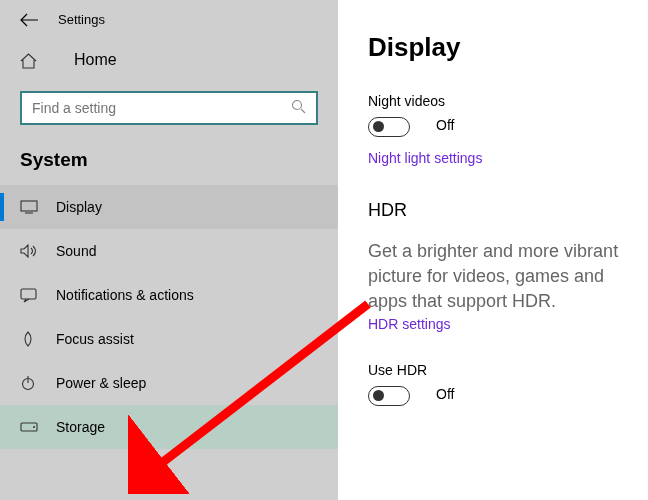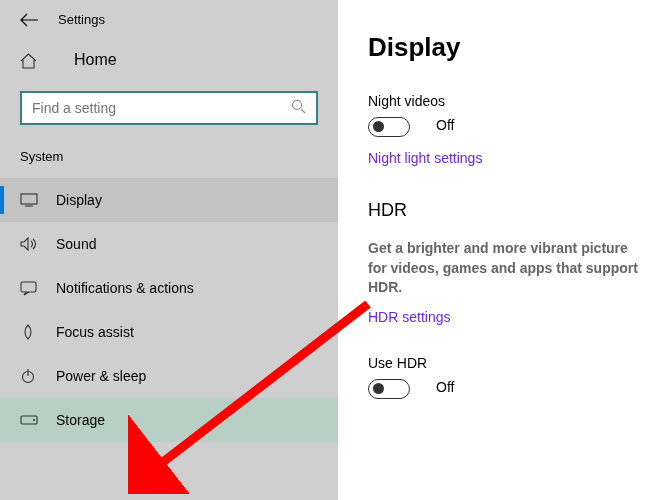--- a/index.html
+++ b/index.html
@@ -26,21 +26,21 @@
     margin: 12px 20px 8px 20px; height: 34px;
     background: #fff; border: 2px solid #377f86;
     display: flex; align-items: center; padding: 9px 10px;
   }
   .search-box input {
     flex: 1; border: none; outline: none; font-size: 14px; color: #666;
     background: transparent;
   }
   .search-icon { color: #888; }
   .category-label {
-    font-weight: 400; font-size: 13px; padding: 16px 24px 6px 20px;
+    font-weight: 700; font-size: 19px; padding: 16px 24px 6px 20px;
   }
   .nav-list { list-style: none; margin-top: 8px; }
   .nav-item {
     display: flex; align-items: center; gap: 18px;
     padding: 14px 20px; font-size: 14px; cursor: pointer; position: relative;
   }
   .nav-item.selected { background: #c3c3c3; }
   .nav-item.selected::before {
     content: ""; position: absolute; left: 0; top: 8px; bottom: 8px; width: 4px;
     background: #0078d4;
@@ -58,21 +58,21 @@
   .toggle {
     width: 42px; height: 20px; border: 1.5px solid #333; border-radius: 10px;
     position: relative; background: #fff; cursor: pointer;
   }
   .toggle-knob {
     width: 11px; height: 11px; border-radius: 50%;
     background: #333; position: absolute; left: 4px; top: 3px;
   }
   .toggle-state { font-size: 14px; }
   .link { color: #6d28d9; font-size: 14px; cursor: pointer; margin-bottom: 24px; display: inline-block; }
-  .desc { font-size: 14px; color: #666; margin-bottom: 10px; line-height: 1.4; font-weight: bold; }
+  .desc { font-size: 18px; color: #666; line-height: 1.4; }
   
   .arrow { position: absolute; left: 128px; top: 294px; pointer-events: none; }
 </style>
 </head>
 <body>
 
 <div class="sidebar">
   <div class="header-row">
     <span class="back-icon">
       <svg width="18" height="14" viewBox="0 0 18 14">

